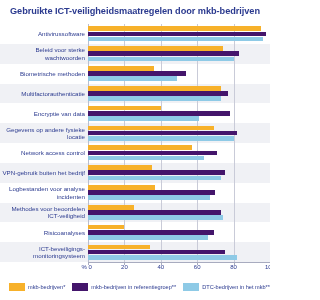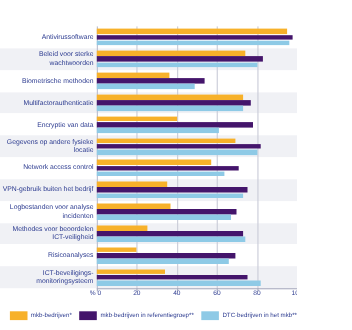--- a/index.html
+++ b/index.html
@@ -140,20 +140,21 @@
     font-size: 5.6px;
     color: #2b3a8f;
     white-space: nowrap;
   }
 </style>
 </head>
 <body>
 
 <div id="chart-root">
 
+  <div class="chart-title">Gebruikte ICT-veiligheidsmaatregelen door mkb-bedrijven</div>
 
   <div class="plot-wrap">
     <div id="bands">
         <div class="row-band" style="top: 0px; height: 19.8333px;"></div>
         <div class="row-band alt" style="top: 19.8333px; height: 19.8333px;"></div>
         <div class="row-band" style="top: 39.6667px; height: 19.8333px;"></div>
         <div class="row-band alt" style="top: 59.5px; height: 19.8333px;"></div>
         <div class="row-band" style="top: 79.3333px; height: 19.8333px;"></div>
         <div class="row-band alt" style="top: 99.1667px; height: 19.8333px;"></div>
         <div class="row-band" style="top: 119px; height: 19.8333px;"></div>

